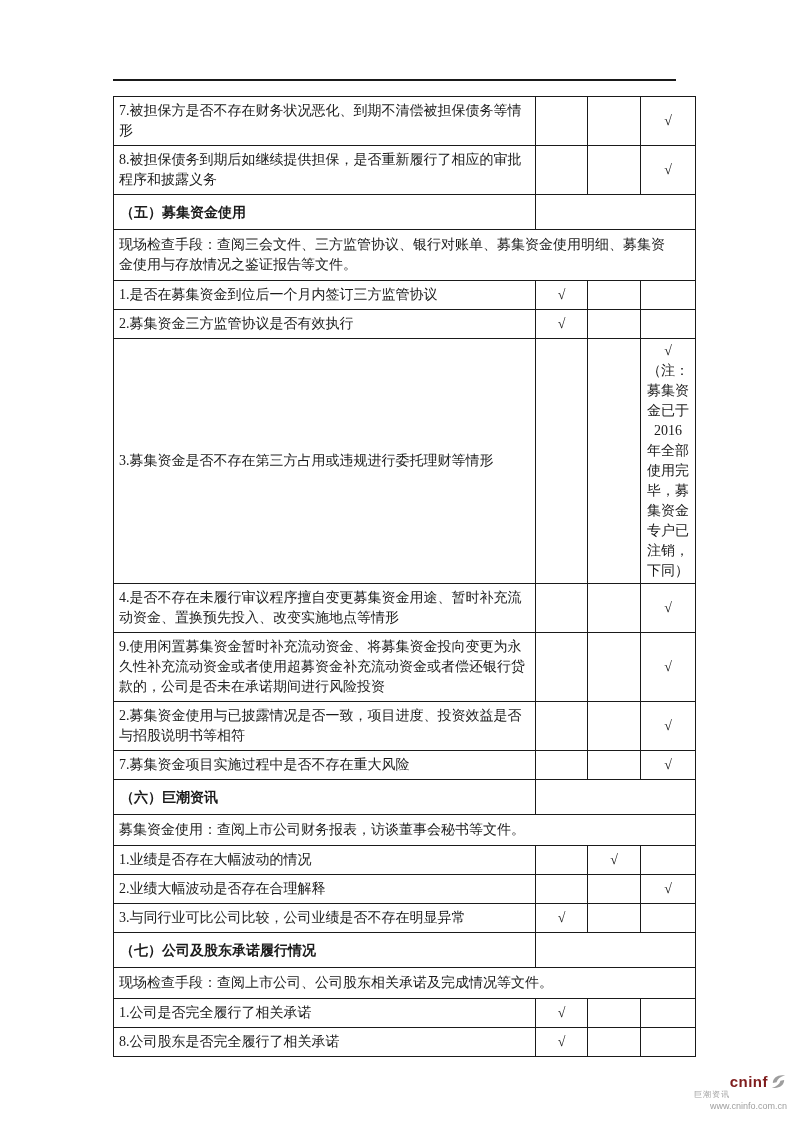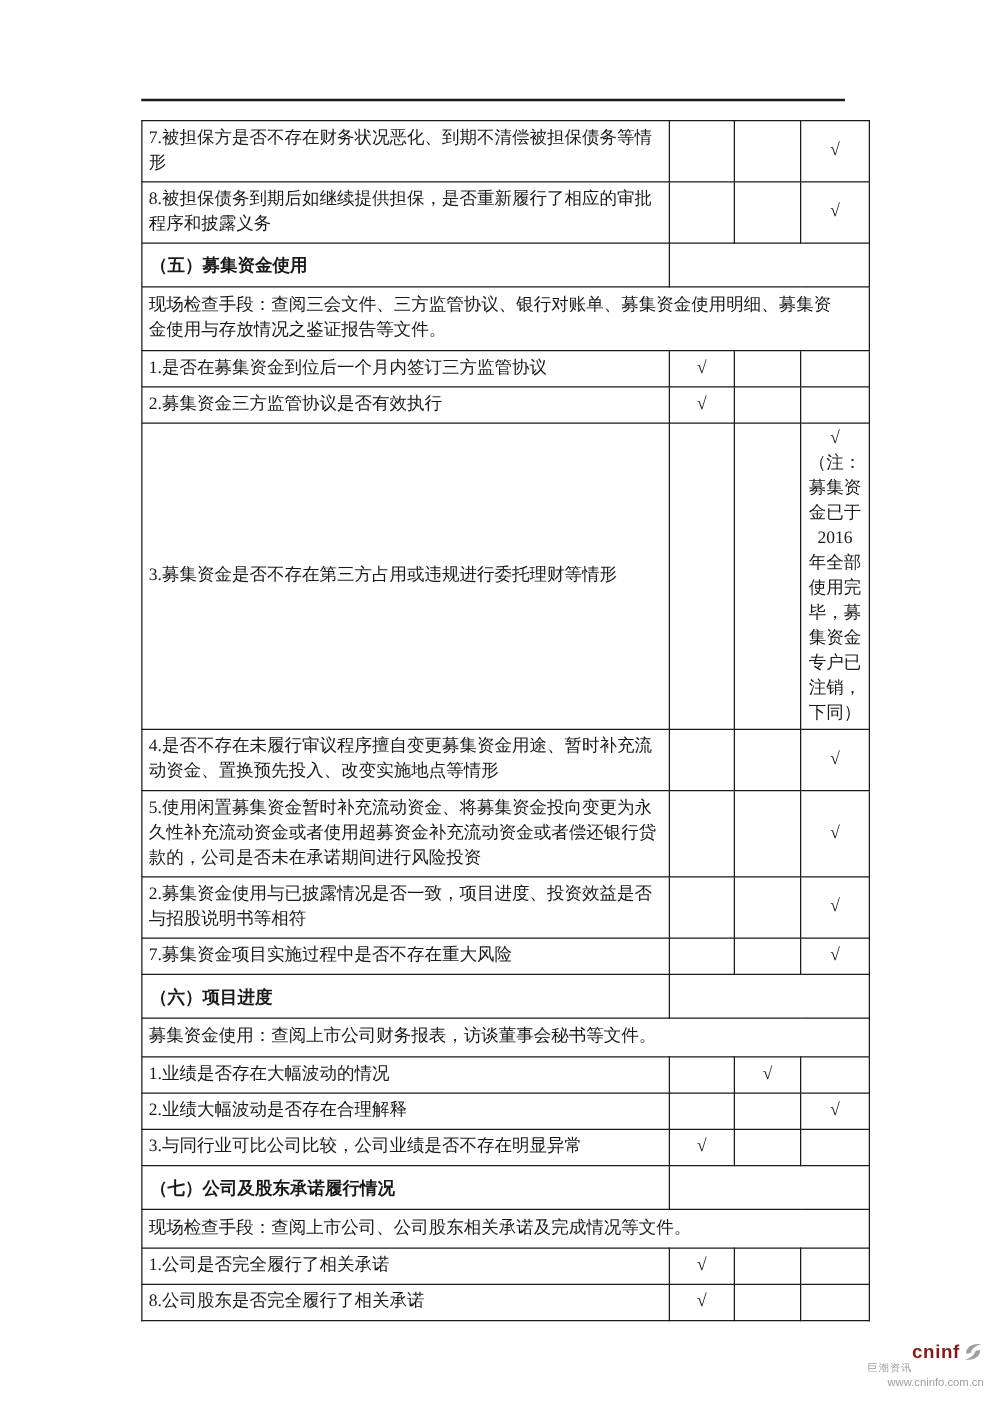--- a/index.html
+++ b/index.html
@@ -104,39 +104,39 @@
 注销，
 下同）</td>
     </tr>
     <tr>
       <td class="item">4.是否不存在未履行审议程序擅自变更募集资金用途、暂时补充流动资金、置换预先投入、改变实施地点等情形</td>
       <td class="chk"></td>
       <td class="chk"></td>
       <td class="chk">√</td>
     </tr>
     <tr>
-      <td class="item">5.使用闲置募集资金暂时补充流动资金、将募集资金投向变更为永久性补充流动资金或者使用超募资金补充流动资金或者偿还银行贷款的，公司是否未在承诺期间进行风险投资</td>
+      <td class="item">9.使用闲置募集资金暂时补充流动资金、将募集资金投向变更为永久性补充流动资金或者使用超募资金补充流动资金或者偿还银行贷款的，公司是否未在承诺期间进行风险投资</td>
       <td class="chk"></td>
       <td class="chk"></td>
       <td class="chk">√</td>
     </tr>
     <tr>
       <td class="item">2.募集资金使用与已披露情况是否一致，项目进度、投资效益是否与招股说明书等相符</td>
       <td class="chk"></td>
       <td class="chk"></td>
       <td class="chk">√</td>
     </tr>
     <tr>
       <td class="item">7.募集资金项目实施过程中是否不存在重大风险</td>
       <td class="chk"></td>
       <td class="chk"></td>
       <td class="chk">√</td>
     </tr>
     <tr>
-      <td class="sec">（六）项目进度</td>
+      <td class="sec">（六）巨潮资讯</td>
       <td class="sec-rest" colspan="3"></td>
     </tr>
     <tr>
       <td class="method" colspan="4">募集资金使用：查阅上市公司财务报表，访谈董事会秘书等文件。</td>
     </tr>
     <tr>
       <td class="item">1.业绩是否存在大幅波动的情况</td>
       <td class="chk"></td>
       <td class="chk">√</td>
       <td class="chk"></td>

